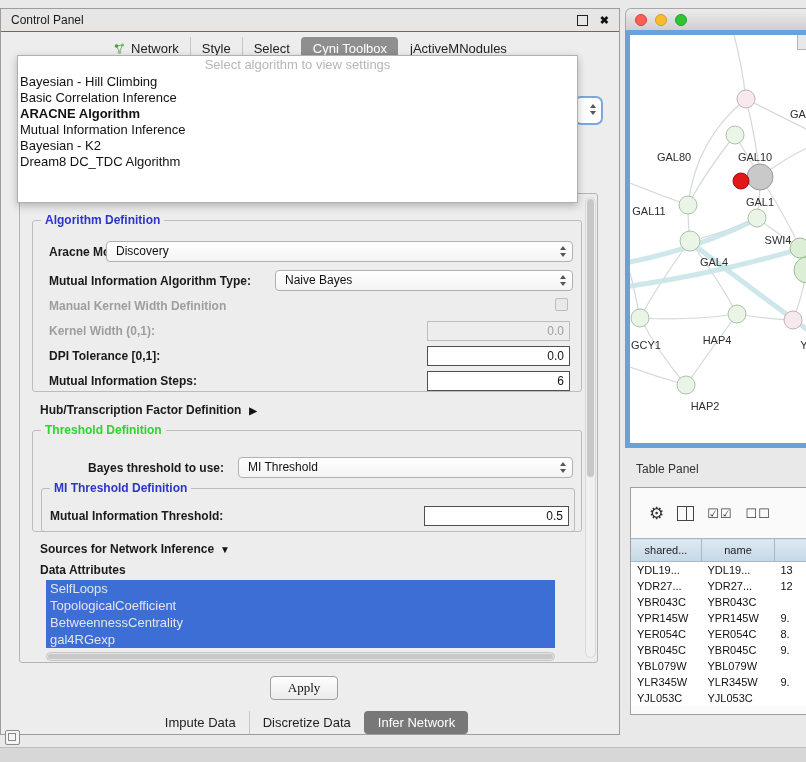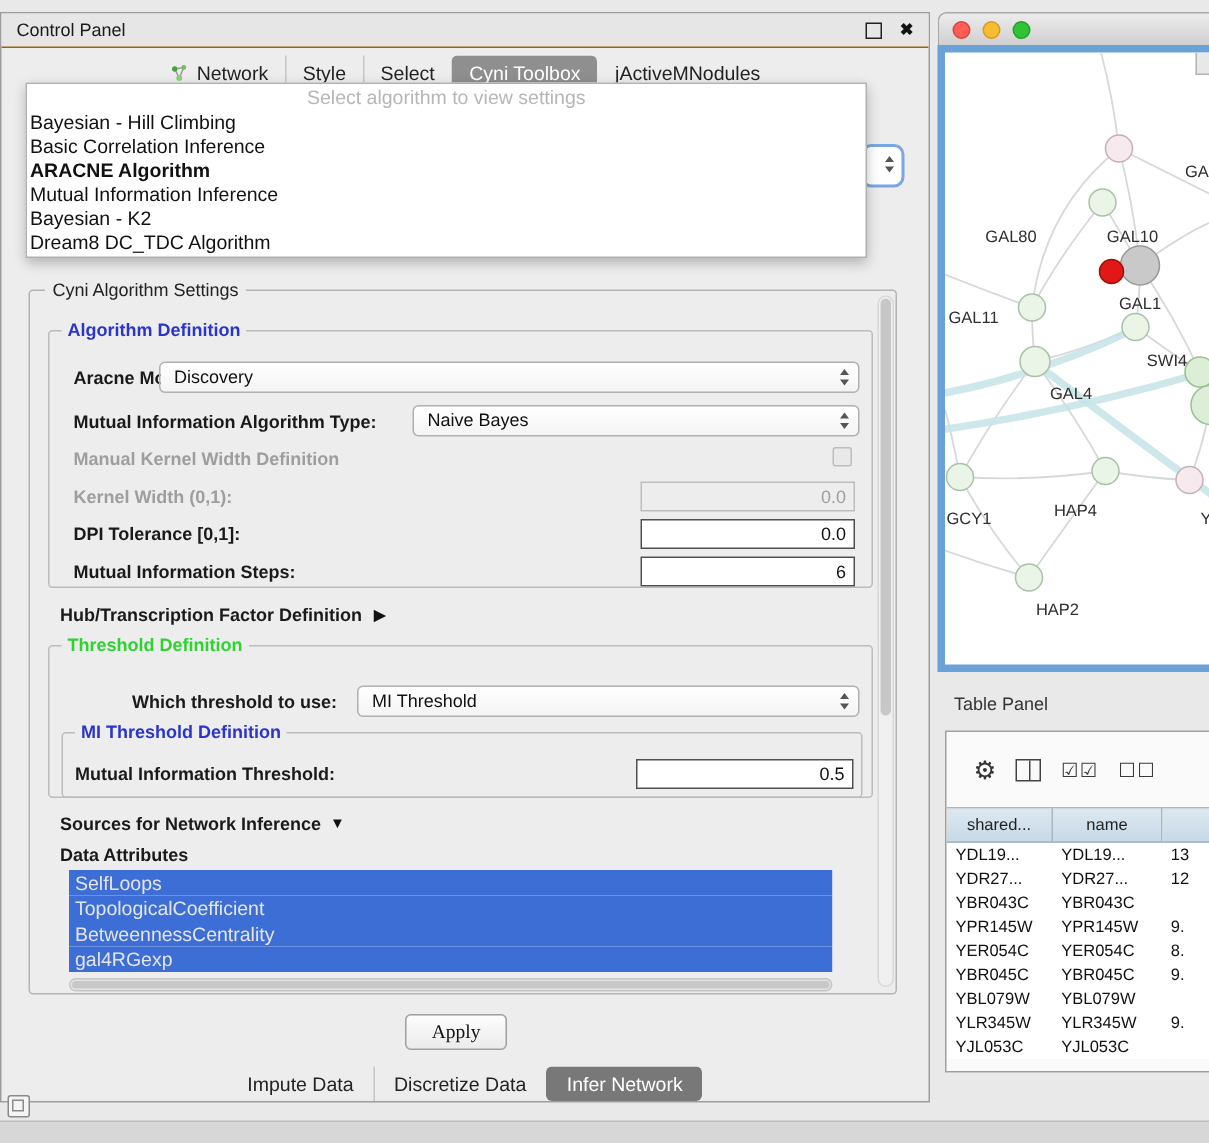--- a/index.html
+++ b/index.html
@@ -68,21 +68,21 @@
     background:linear-gradient(#fdfdfd,#ebebeb);border:1px solid #9f9f9f;border-radius:4px;
     font-size:13px;color:#111;font-family:Liberation Serif, serif;}
 
   .cp-bottom-tabs{position:absolute;left:0;top:702px;width:100%;display:flex;justify-content:center;
     align-items:center;font-size:13px;color:#222;}
   .cp-btab{padding:4px 13px;white-space:nowrap;}
   .cp-btab + .cp-btab{border-left:1px solid #c6c6c6;}
   .cp-btab.selected{background:#787878;color:#fff;border-radius:4px;border-color:transparent;}
 
   
-  .dropdown-overlay{position:absolute;left:17px;top:55px;width:561px;height:117px;background:#fff;
+  .dropdown-overlay{position:absolute;left:17px;top:55px;width:561px;height:148px;background:#fff;
     border:1px solid #b0b0b0;box-shadow:0 3px 8px rgba(0,0,0,.25);z-index:40;box-sizing:border-box;}
   .dd-placeholder{height:18px;line-height:18px;text-align:center;color:#b6b6b6;font-size:13px;}
   .dd-item{height:16px;line-height:16px;font-size:13px;color:#111;padding-left:2px;white-space:nowrap;}
   .dd-item.sel{font-weight:bold;}
 
   .focus-combo{position:absolute;left:574px;top:96px;width:29px;height:29px;background:#fff;
     border:2px solid #7aa6e2;border-radius:7px;z-index:30;box-sizing:border-box;}
   .focus-combo .spin{right:5px;top:6px;}
 
   
@@ -203,21 +203,21 @@
       </div>
 
       <div class="inline-row" style="left:20px;top:209px;">
         <span>Hub/Transcription Factor Definition</span>
         <span class="tri">▶</span>
       </div>
 
       <div class="group" style="left:12px;top:236px;width:550px;height:102px;">
         <span class="group-title green">Threshold Definition</span>
 
-        <span class="lbl" style="left:55px;top:30px;">Which threshold to use:</span>
+        <span class="lbl" style="left:55px;top:30px;">Bayes threshold to use:</span>
         <div class="combo" style="left:205px;top:26px;width:335px;">
           <span>MI Threshold</span>
           <span class="spin">
               <span class="sp-up"></span>
               <span class="sp-dn"></span>
             </span>
         </div>
 
         <div class="group" style="left:8px;top:57px;width:534px;height:44px;">
           <span class="group-title blue">MI Threshold Definition</span>

